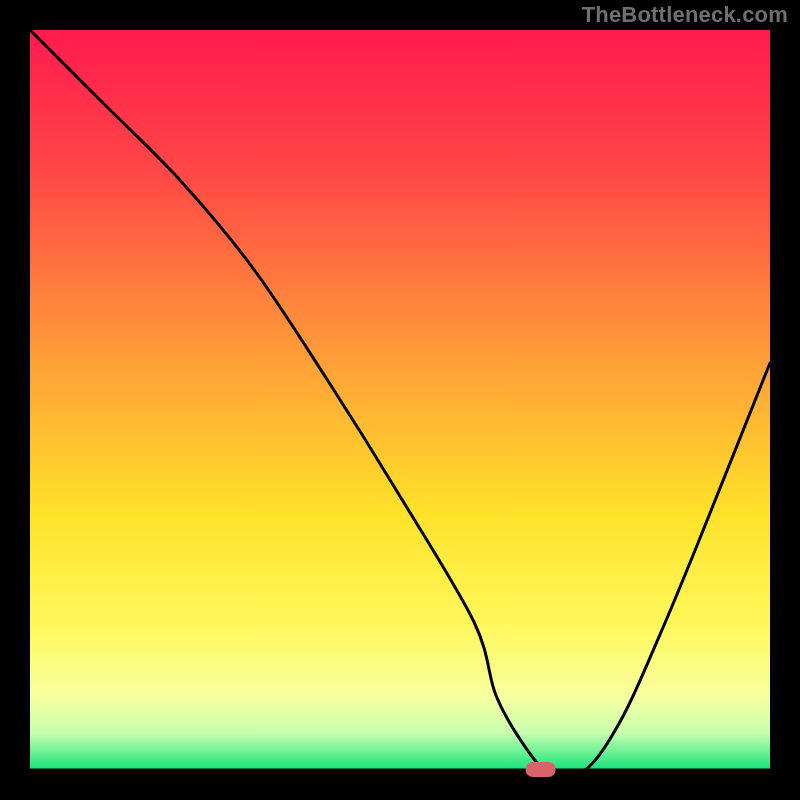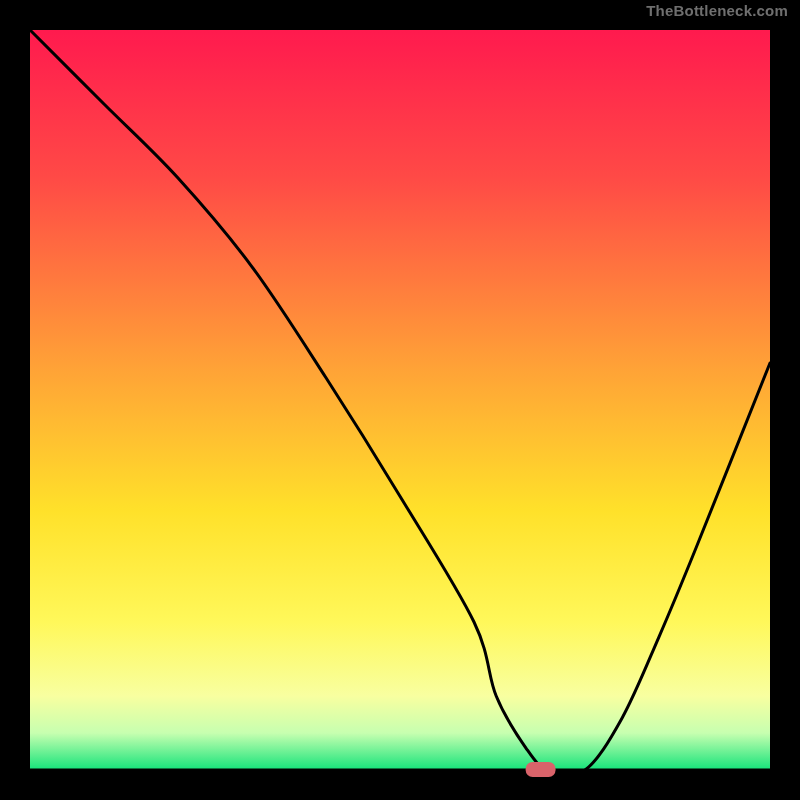--- a/index.html
+++ b/index.html
@@ -18,21 +18,21 @@
   svg {
     position: absolute;
     top: 0;
     left: 0;
   }
   .watermark {
     position: absolute;
     top: 2px;
     right: 12px;
     font-family: Arial, Helvetica, sans-serif;
-    font-size: 15px;
+    font-size: 22px;
     font-weight: 600;
     color: #6f6f6f;
     letter-spacing: 0.2px;
   }
 </style>
 </head>
 <body>
 
 <div class="stage">
 

